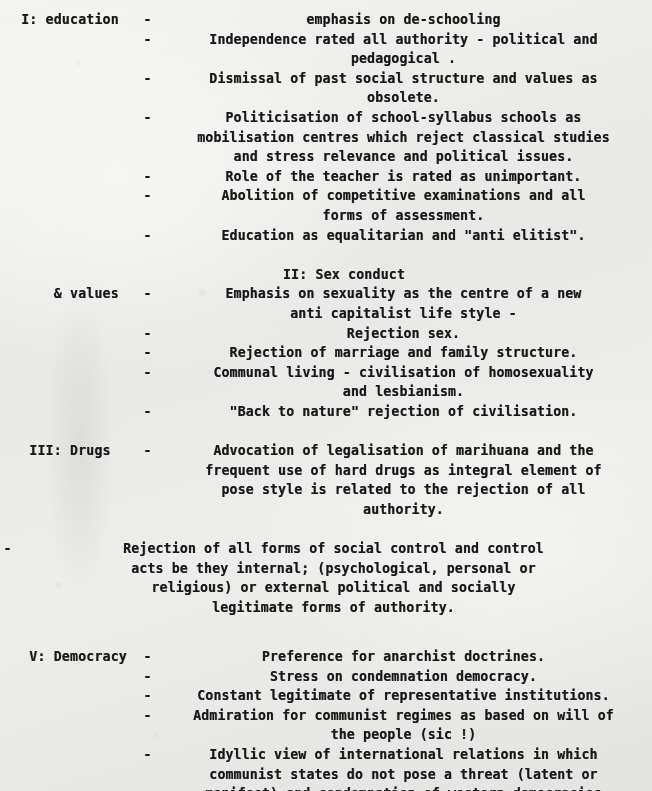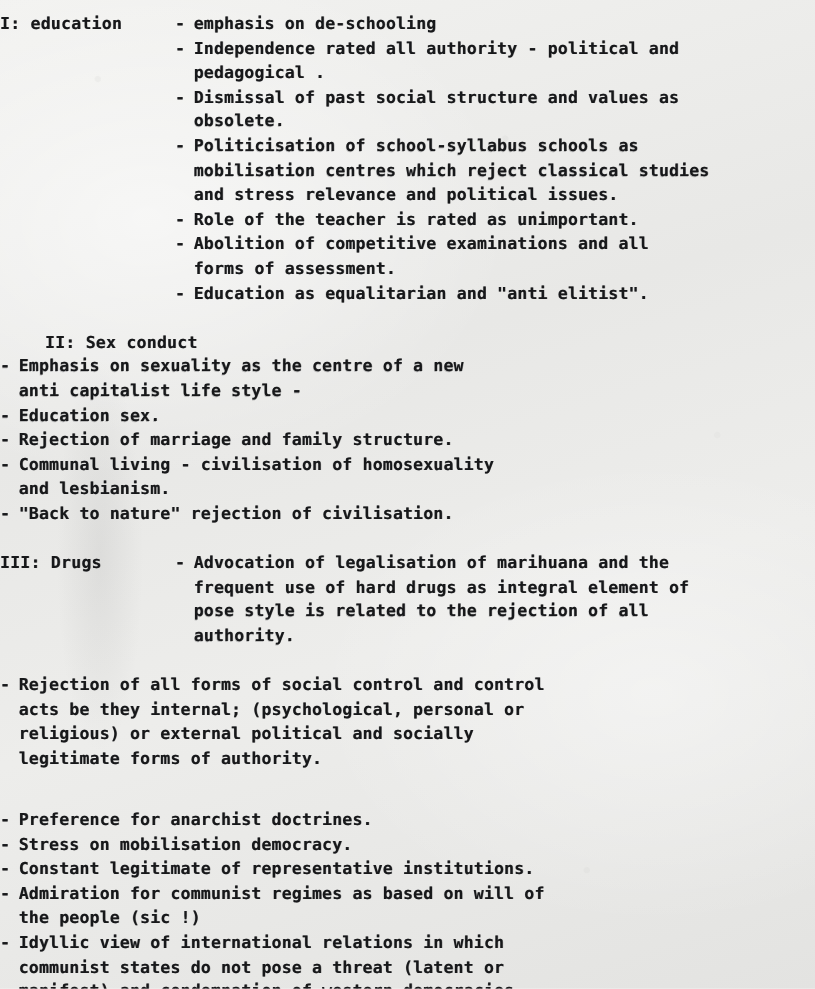--- a/index.html
+++ b/index.html
@@ -97,20 +97,21 @@
   .btext {
     flex: 1 1 auto;
     white-space: pre-line;
   }
   .gap { height: 19.6px; }
   .gap-sm { height: 10px; }
 
   
   .head-line, .gutter, .bullet {
     text-shadow: 0.35px 0 0 rgba(20,20,22,0.42), -0.3px 0.25px 0 rgba(20,20,22,0.22);
+    text-align: center;
   }
 </style>
 </head>
 <body>
 
 <div id="page">
   <div id="grain"></div>
   <div id="smudge"></div>
 
   <div id="content">
@@ -162,31 +163,32 @@
 
         </div>
       </div>
     </div>
 
     <div class="gap"></div>
 
     <div class="section">
       <div class="head-line">II: Sex conduct</div>
       <div class="row">
+        <div class="gutter">    &amp; values</div>
         <div class="bullets">
 
           <div class="bullet">
             <span class="dash">-</span>
             <span class="btext">Emphasis on sexuality as the centre of a new
 anti capitalist life style -</span>
           </div>
 
           <div class="bullet">
             <span class="dash">-</span>
-            <span class="btext">Education sex.</span>
+            <span class="btext">Rejection sex.</span>
           </div>
 
           <div class="bullet">
             <span class="dash">-</span>
             <span class="btext">Rejection of marriage and family structure.</span>
           </div>
 
           <div class="bullet">
             <span class="dash">-</span>
             <span class="btext">Communal living - civilisation of homosexuality
@@ -237,30 +239,31 @@
 
         </div>
       </div>
     </div>
 
     <div class="gap"></div>
     <div class="gap-sm"></div>
 
     <div class="section">
       <div class="row">
+        <div class="gutter">  V: Democracy</div>
         <div class="bullets">
 
           <div class="bullet">
             <span class="dash">-</span>
             <span class="btext">Preference for anarchist doctrines.</span>
           </div>
 
           <div class="bullet">
             <span class="dash">-</span>
-            <span class="btext">Stress on mobilisation democracy.</span>
+            <span class="btext">Stress on condemnation democracy.</span>
           </div>
 
           <div class="bullet">
             <span class="dash">-</span>
             <span class="btext">Constant legitimate of representative institutions.</span>
           </div>
 
           <div class="bullet">
             <span class="dash">-</span>
             <span class="btext">Admiration for communist regimes as based on will of

